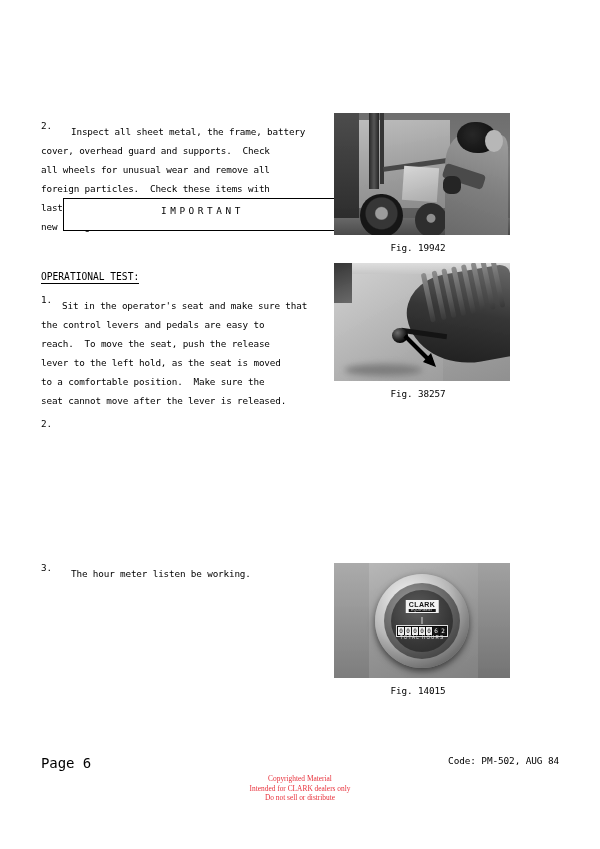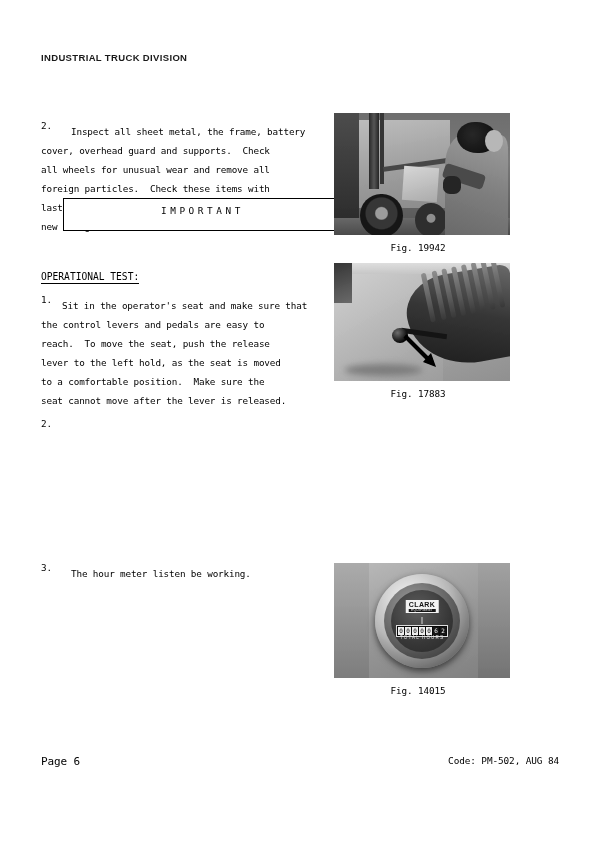--- a/index.html
+++ b/index.html
@@ -384,42 +384,41 @@
     background: linear-gradient(180deg,#a9a9a9,#7d7d7d);
   }
   .p4-panel2 {
     position:absolute; right:0; top:0; width:18%; height:100%;
     background: linear-gradient(180deg,#9f9f9f,#747474);
   }
 
   
   .footer-page {
     position:absolute; left:41px; top:755px;
-    font-size:11px; letter-spacing:-0.1px;
+    font-size:14px; letter-spacing:-0.1px;
   }
   .footer-code {
     position:absolute; right:41px; top:755px;
     font-size:9.4px; letter-spacing:-0.1px;
   }
   .copyright {
     position:absolute; left:0; top:774px; width:600px;
     text-align:center;
     color:#e8323c;
     font-family:"Liberation Serif", serif;
     font-size:7.4px;
     line-height:9.6px;
   }
 </style>
 </head>
 <body>
 
 <div class="page">
 
   <div class="hdr">
-    <div class="hdr-title">INDUSTRIAL TRUCK DIVISION</div>
   </div>
 
   <div class="leftcol">
 
     <div class="numitem" id="item-top2">
       <span class="num">2.</span>
       <span class="body">Inspect all sheet metal, the frame, battery
 cover, overhead guard and supports.  Check
 all wheels for unusual wear and remove all
 foreign particles.  Check these items with
@@ -492,21 +491,21 @@
         <i style="left:76%"></i>
           <i style="left:88%"></i>
       </div>
       <div class="p2-lever"></div>
       <div class="p2-knob"></div>
       <svg class="p2-arrow" viewBox="0 0 40 34">
         <path d="M2 2 L26 26" stroke="#000" stroke-width="4" fill="none"></path>
         <path d="M33 33 L20 28 L28 19 Z" fill="#000"></path>
       </svg>
     </div>
-    <div class="figcap right">Fig. 17883</div>
+    <div class="figcap right">Fig. 38257</div>
   </div>
 
 
   <div class="figure" id="fig4">
     <div class="photo">
       <div class="p4-bg"></div>
       <div class="p4-panel"></div>
       <div class="p4-panel2"></div>
       <div class="p4-bezel"></div>
       <div class="p4-ring"></div>
@@ -526,14 +525,19 @@
           <span class="dark">2</span>
         </div>
         <div class="p4-total">TOTAL HOURS</div>
       </div>
     </div>
     <div class="figcap right">Fig. 14015</div>
   </div>
 
   <div class="footer-page">Page 6</div>
   <div class="footer-code">Code: PM-502, AUG 84</div>
+  <div class="copyright">
+    <div>Copyrighted Material</div>
+    <div>Intended for CLARK dealers only</div>
+    <div>Do not sell or distribute</div>
+  </div>
 
 </div>
 
 </body></html>

